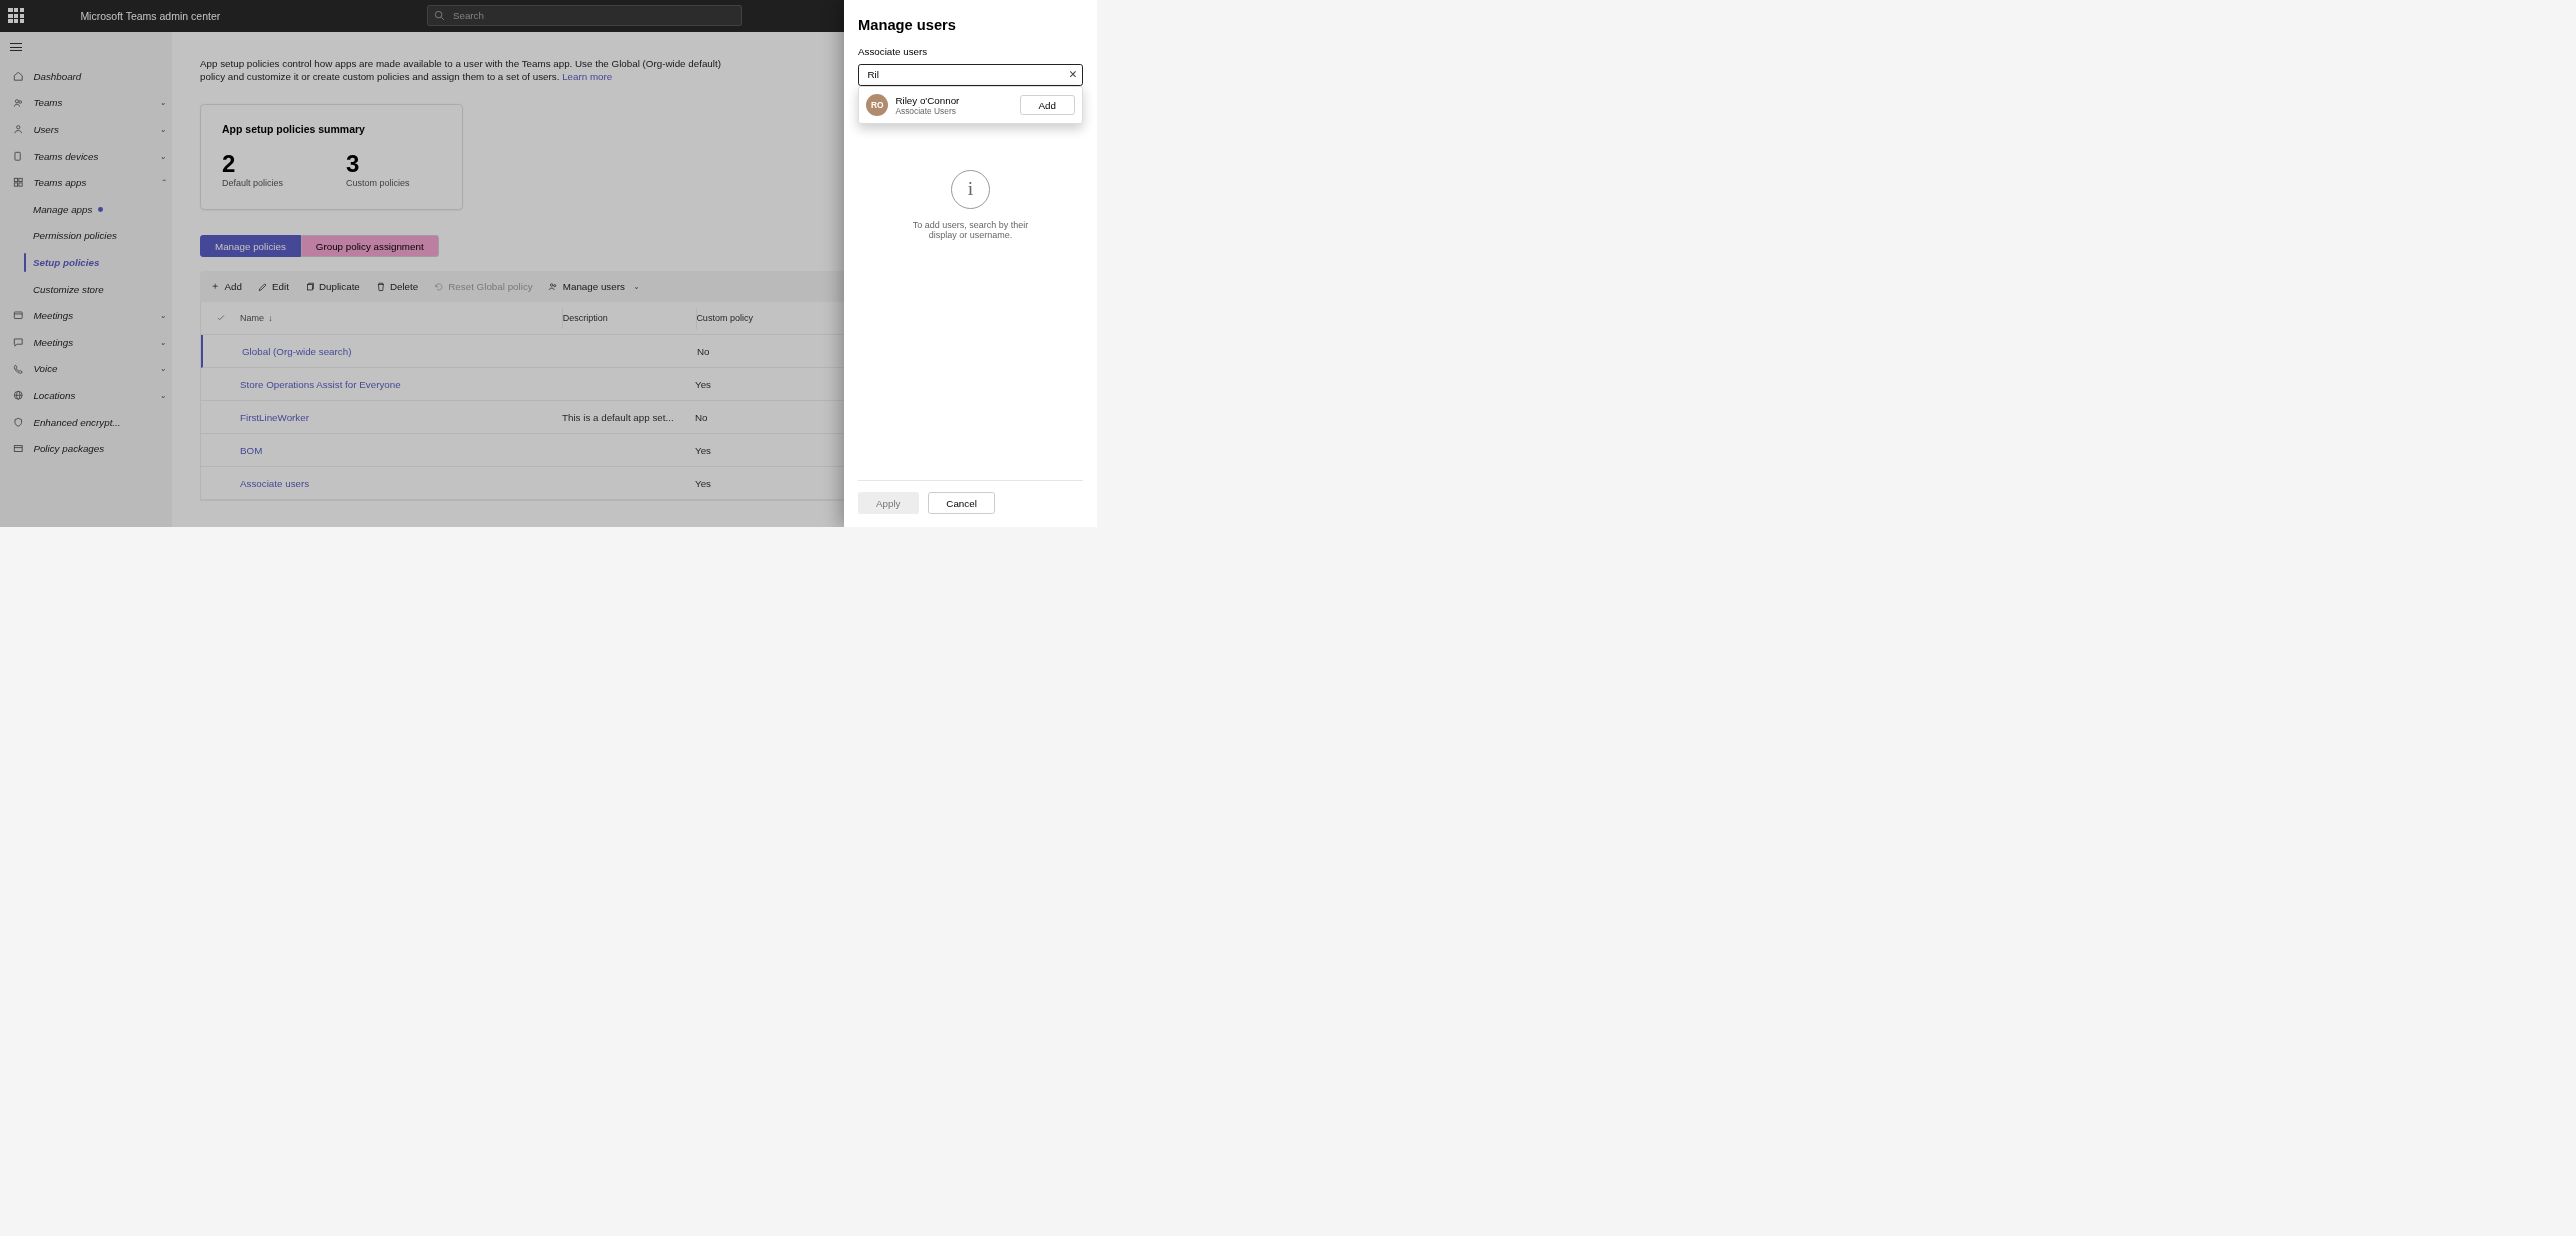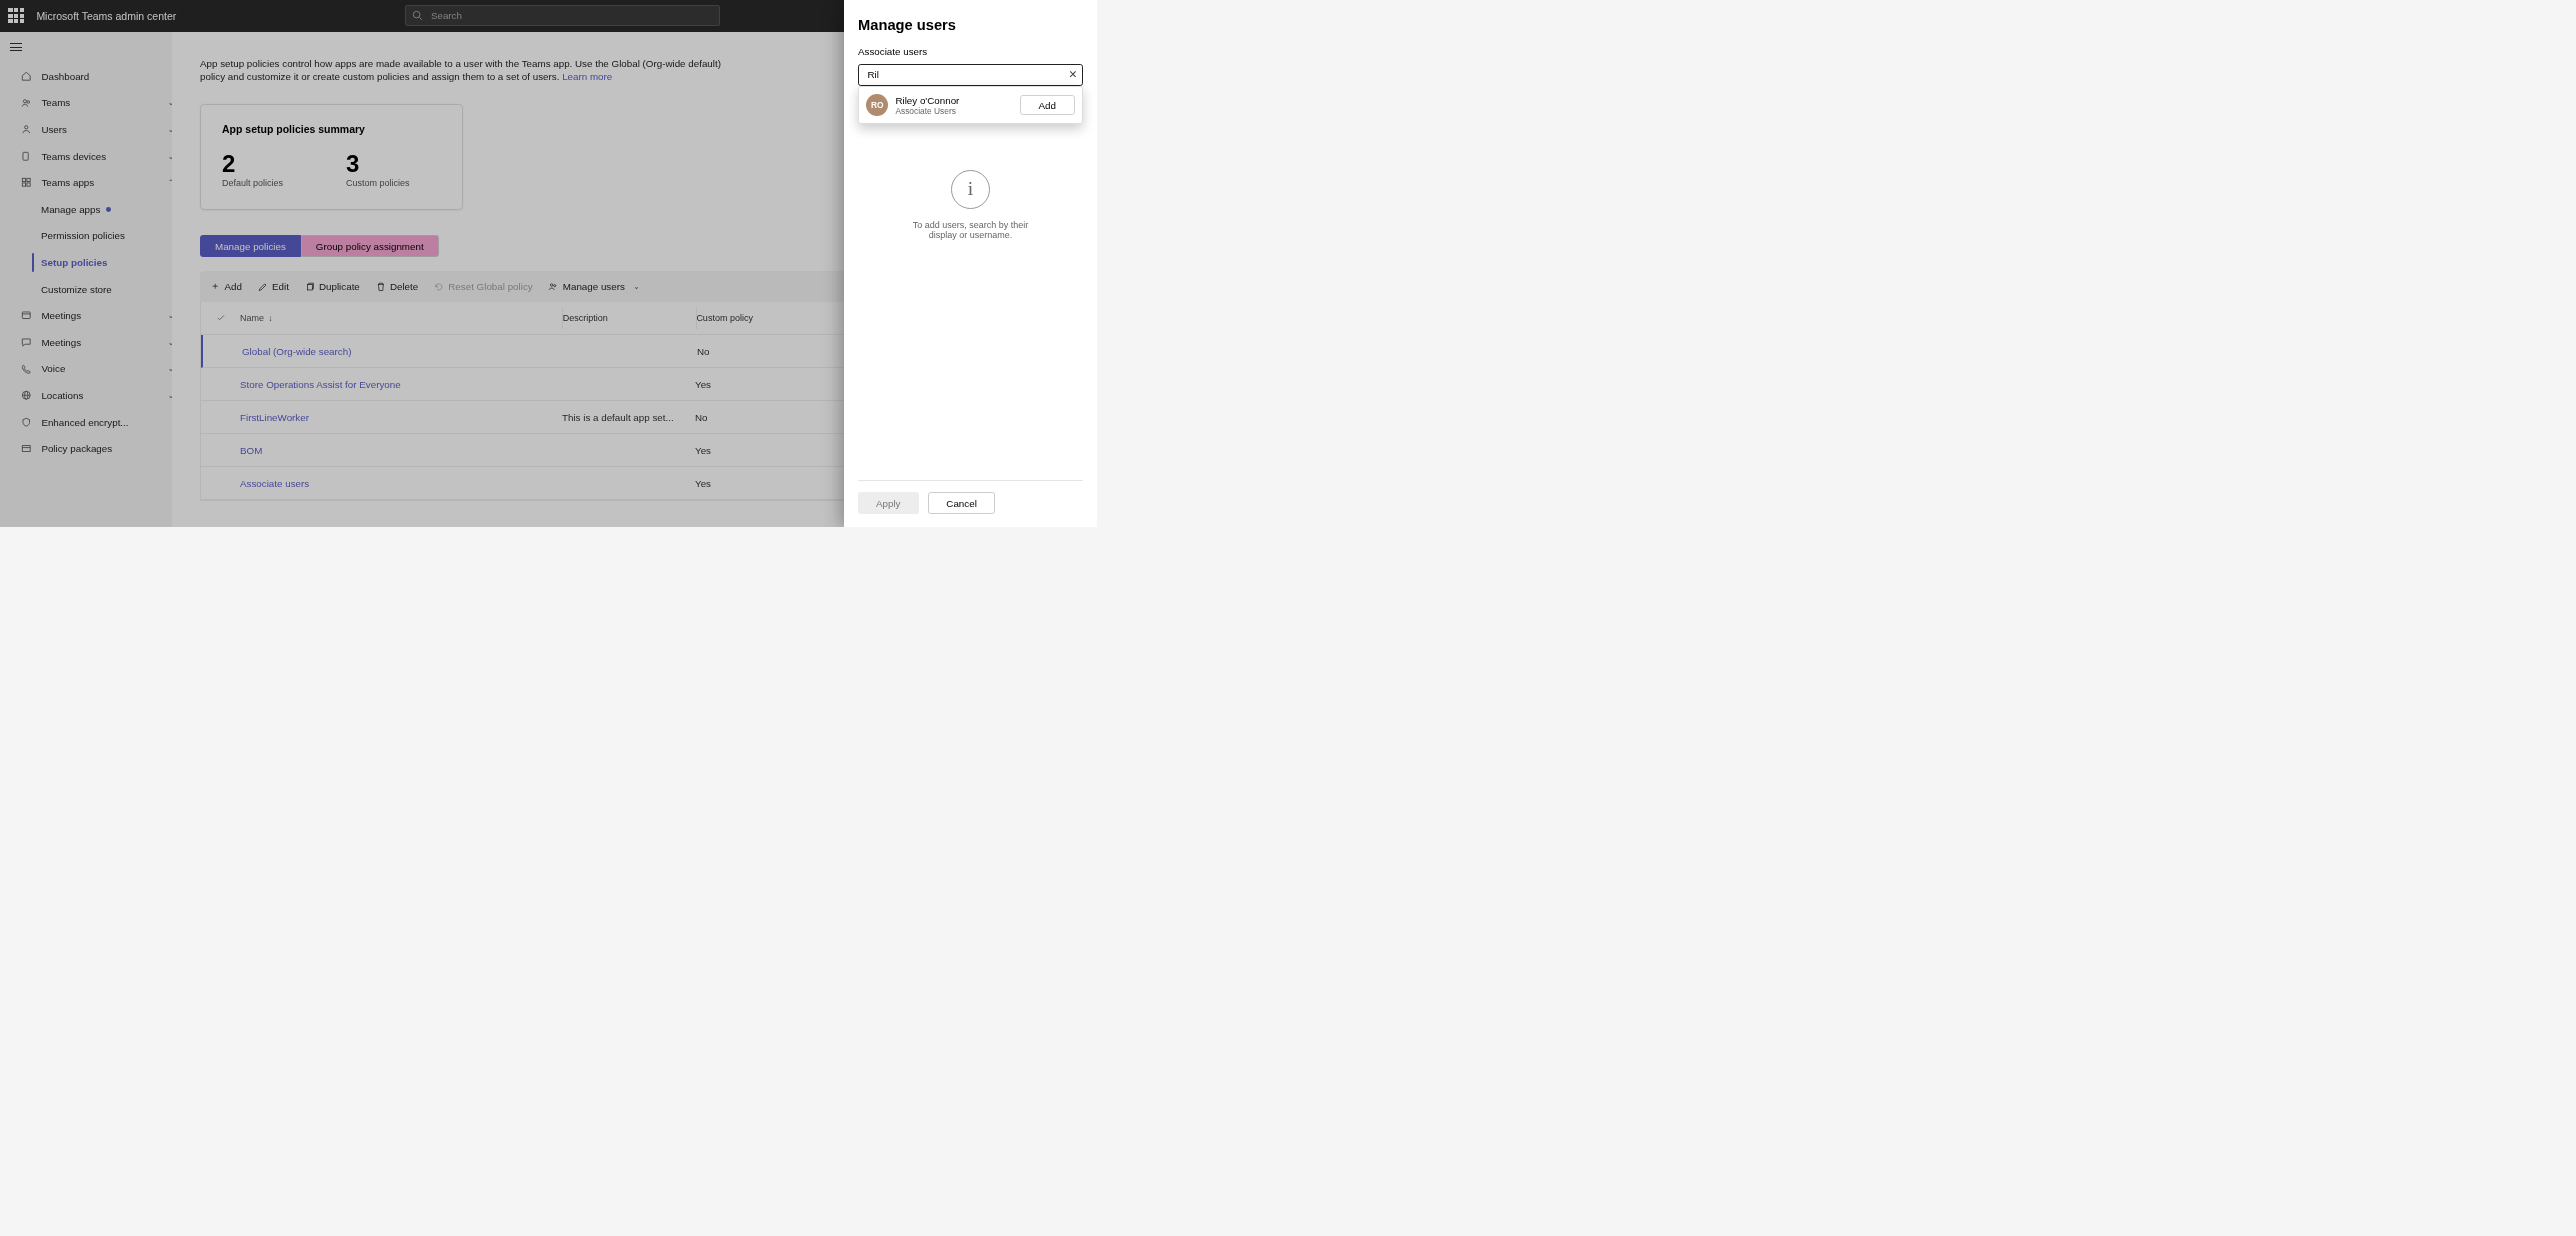--- a/index.html
+++ b/index.html
@@ -1,34 +1,34 @@
 <!DOCTYPE html>
 <html style="font-size:11.2px"><head>
   <meta charset="utf-8">
   <style>
     * { box-sizing: border-box; margin: 0; padding: 0; font-family: "Segoe UI", -apple-system, sans-serif; }
     body { width: 1097px; height: 527px; overflow: hidden; position: relative; background: #f5f5f5; }
 
     
-    .topbar { height: 31.5px; background: #292929; display: flex; align-items: center; color: #fff; padding: 0 8.4px; }
+    .topbar { height: 31.5px; background: #292929; display: flex; align-items: center; color: #fff; padding: 0 8.4px; gap: 44px; }
     .waffle { width: 15.4px; height: 15.4px; display: grid; grid-template: repeat(3,1fr)/repeat(3,1fr); gap: 1.4px; margin-right: 12.6px; cursor: pointer; }
     .waffle span { background: #fff; }
     .app-title { font-size: 10.5px; font-weight: 400; }
     .search-wrap { margin-left: auto; margin-right: auto; position: relative; }
     .search-input { width: 315px; height: 21px; background: #3b3b3b; border: 0.7px solid #555; border-radius: 2px; color: #ccc; padding-left: 25px; font-size: 9.8px; }
     .search-input::placeholder { color: #aaa; }
     .search-icon-top { position: absolute; left: 7px; top: 4.9px; color: #aaa; }
 
     
     .menu-strip { position: absolute; top: 31.5px; left: 0; width: 32px; height: 31.5px; display:flex; align-items:center; justify-content:center; background:#f5f5f5; }
     .hamburger { width:11.2px; height:8.4px; display:flex; flex-direction:column; justify-content:space-between; cursor:pointer; }
     .hamburger span{ height:1px; background:#333; }
 
     
-    .leftnav { position: absolute; top: 63px; left: 12px; width: 172px; bottom: 0; background: #f5f5f5; overflow-y: auto; font-size: 9.8px; color: #242424; }
+    .leftnav { position: absolute; top: 63px; left: 4px; width: 172px; bottom: 0; background: #f5f5f5; overflow-y: auto; font-size: 9.8px; color: #242424; font-style: italic; }
     .nav-item { display:flex; align-items:center; height:26.6px; padding-left:8.4px; cursor:pointer; position:relative; }
     .nav-ico { width:12.6px; display:flex; justify-content:center; color:#555; margin-right:8.4px; }
     .nav-chev { margin-left:auto; margin-right:9.8px; color:#555; font-size:7.7px; }
     .nav-sub { padding-left:29px; height:26.6px; display:flex; align-items:center; cursor:pointer; position:relative; }
     .nav-sub.active { color:#5b5fc7; font-weight:600; }
     .nav-sub.active::before { content:""; position:absolute; left:19.6px; top:4.2px; bottom:4.2px; width:2.1px; background:#5b5fc7; border-radius:1.4px; }
     .dot-badge { width:4.9px; height:4.9px; background:#5b5fc7; border-radius:50%; margin-left:5.6px; }
 
     
     .main { position:absolute; top:31.5px; left:172px; right:0; bottom:0; background:#fff; padding:0 28px; overflow:hidden; }

